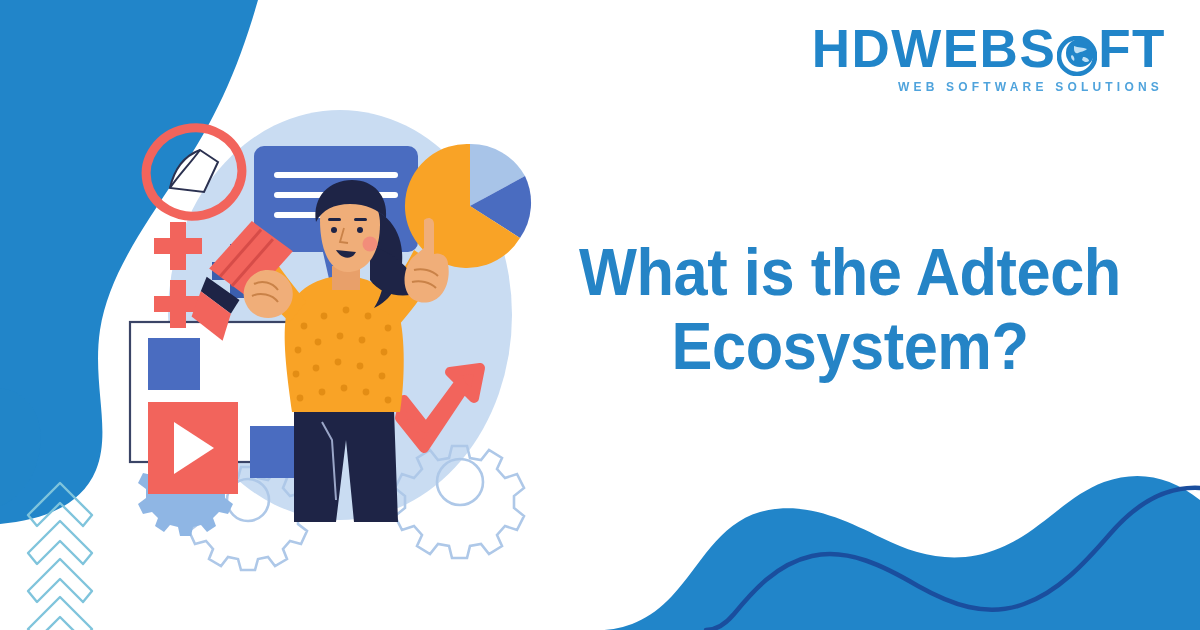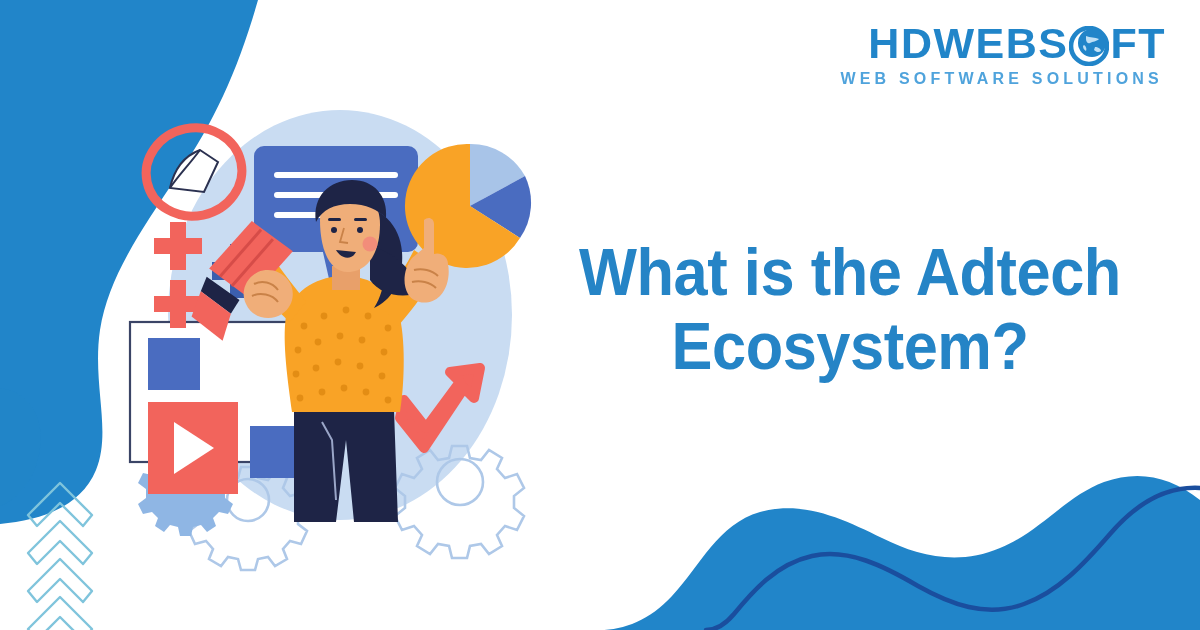--- a/index.html
+++ b/index.html
@@ -27,36 +27,36 @@
     position:absolute;
     top:22px; right:34px;
     text-align:center;
     line-height:1;
     user-select:none;
   }
   .logo-mark {
     display:flex;
     align-items:center;
     justify-content:flex-end;
-    font-size:43px;
+    font-size:53px;
     font-weight:bold;
     color:#2185C9;
     letter-spacing:1.5px;
     line-height:1;
   }
   .logo-globe {
     display:inline-block;
     width:40px; height:40px;
     margin:0 1px;
     position:relative;
     top:2px;
   }
   .logo-sub {
     margin-top:6px;
-    font-size:16px;
+    font-size:12px;
     font-weight:bold;
     color:#4FA3DC;
     letter-spacing:4.2px;
     text-align:right;
     padding-right:3px;
   }
 
   
   .headline {
     position:absolute;

